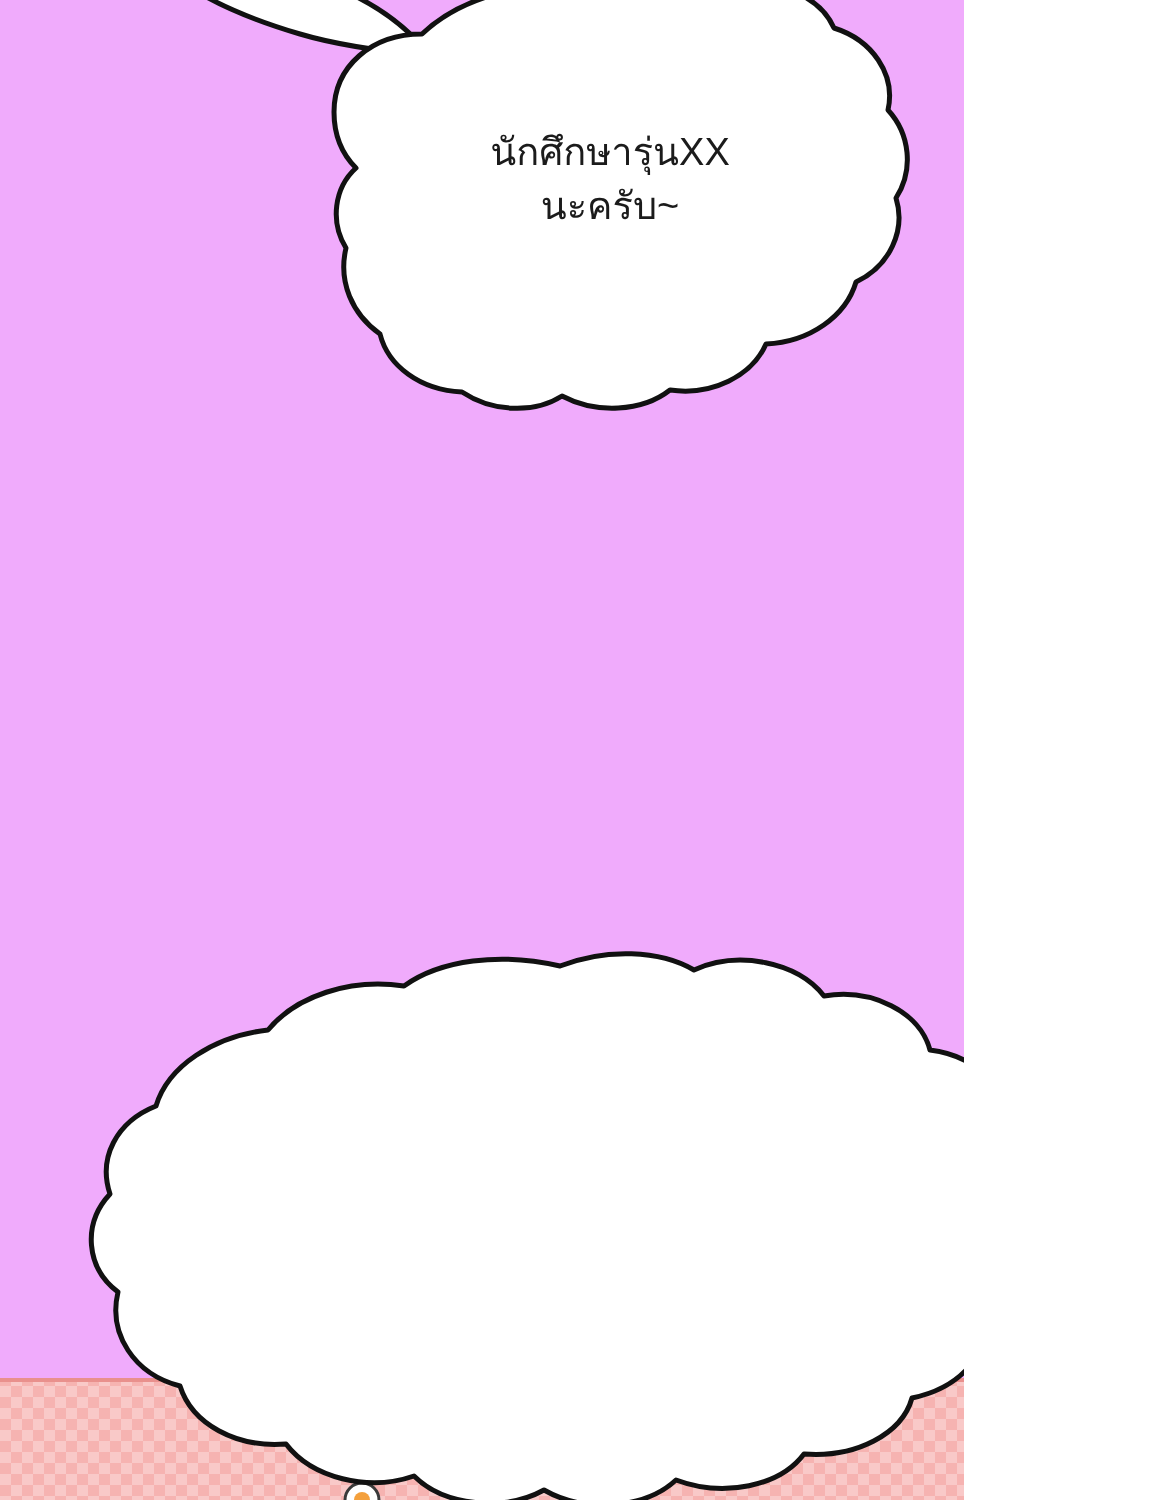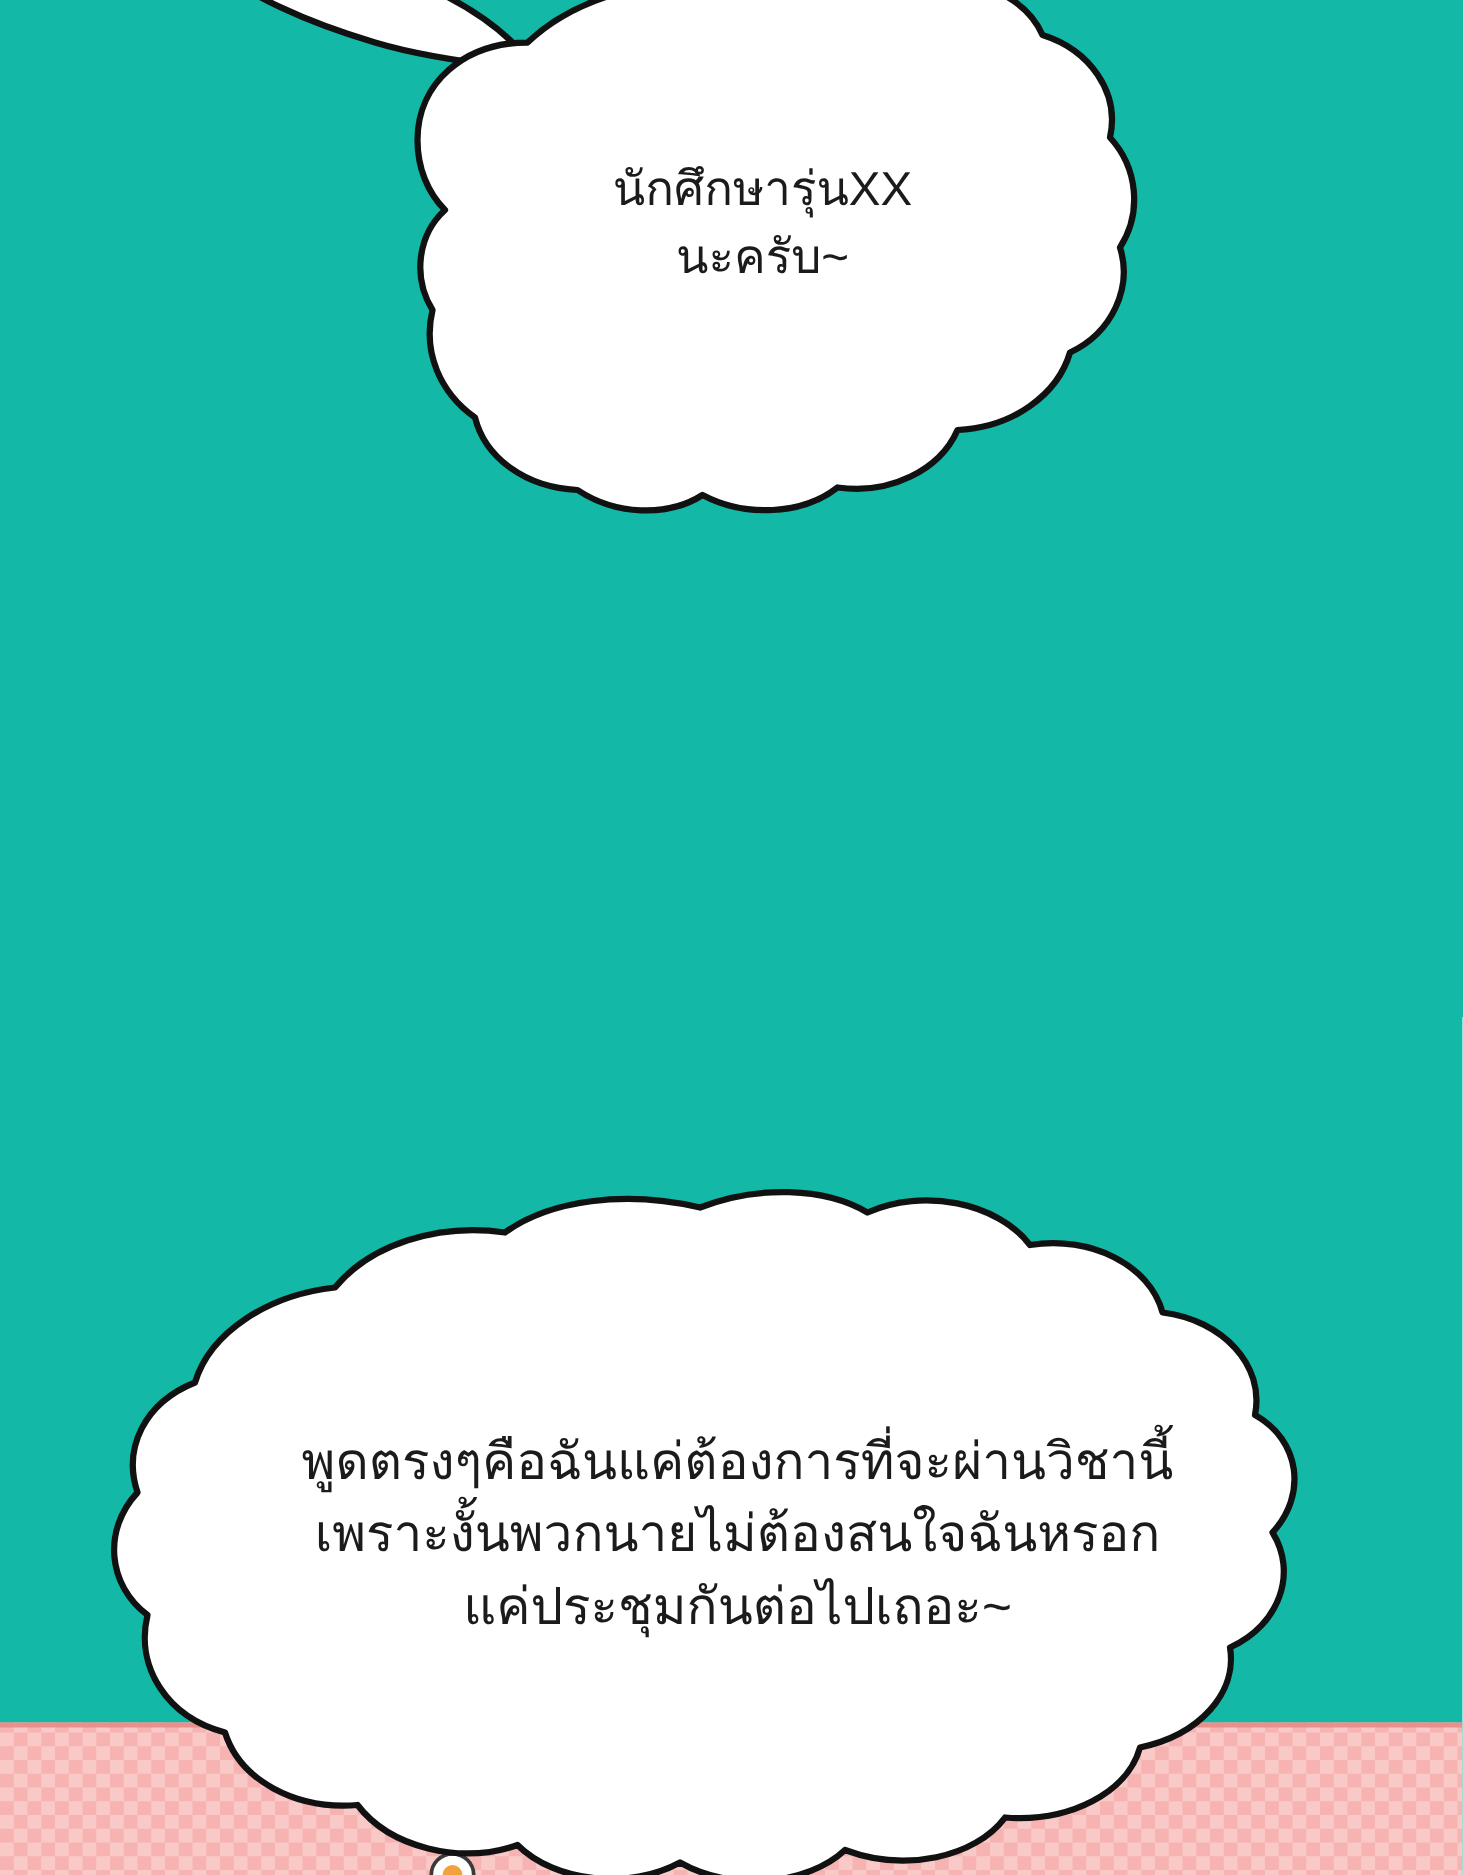--- a/index.html
+++ b/index.html
@@ -2,23 +2,23 @@
 <html><head>
 <meta charset="utf-8">
 <style>
   html, body {
     margin: 0;
     padding: 0;
     background: #ffffff;
   }
   #page {
     position: relative;
-    width: 1170px;
+    width: 964px;
     height: 1500px;
-    background: #14b8a6;
+    background: #f0abfc;
     overflow: hidden;
     font-family: "Liberation Sans", sans-serif;
   }
   .layer {
     position: absolute;
     left: 0;
     top: 0;
     width: 1170px;
     height: 1500px;
   }
@@ -116,17 +116,14 @@
                  C 798 962 738 950 694 970
                  C 660 950 606 948 560 966 Z" fill="#ffffff" stroke="#111111" stroke-width="5" stroke-linejoin="round"></path>
       </g>
 
     </g>
   </svg>
 
   <div class="balloon-text" id="balloon-top-text">นักศึกษารุ่นXX
 นะครับ~</div>
 
-  <div class="balloon-text" id="balloon-bottom-text">พูดตรงๆคือฉันแค่ต้องการที่จะผ่านวิชานี้
-เพราะงั้นพวกนายไม่ต้องสนใจฉันหรอก
-แค่ประชุมกันต่อไปเถอะ~</div>
 
 </div>
 
 </body></html>

